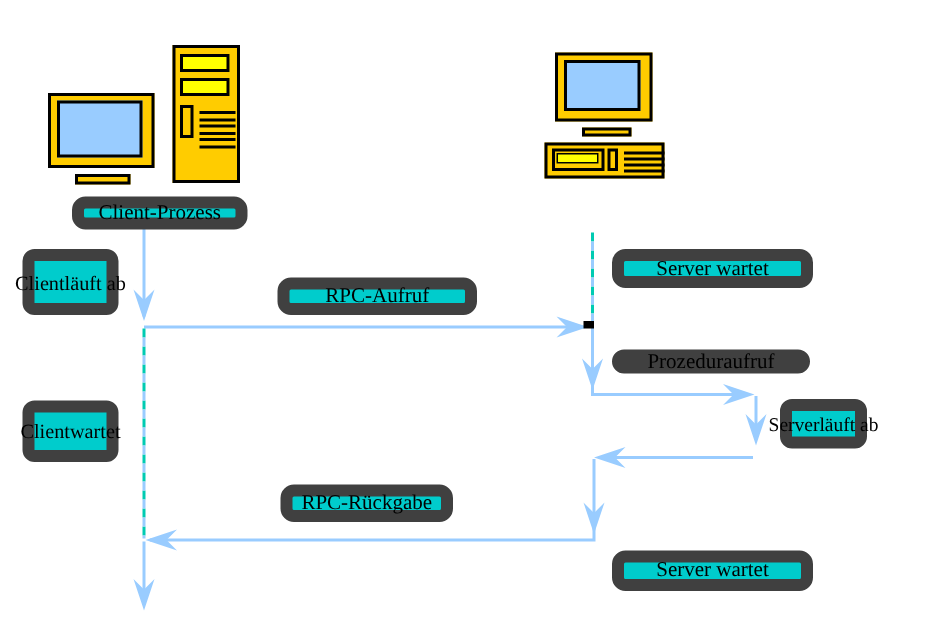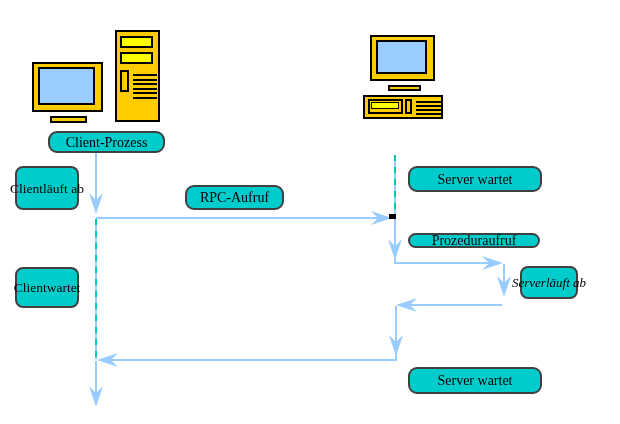--- a/index.html
+++ b/index.html
@@ -2,21 +2,21 @@
 <html><head>
 <meta charset="utf-8">
 <style>
   html,body{margin:0;padding:0;background:#fff;}
   #canvas{
     position:relative;width:620px;height:424px;background:#ffffff;overflow:hidden;
     font-family:"Liberation Serif","DejaVu Serif",serif;color:#000;
   }
   
   .lbl{
-    position:absolute;box-sizing:border-box;background:#00cccc;border:2px solid #404040;
+    position:absolute;box-sizing:border-box;background:#00cccc;border:8px solid #404040;
     border-radius:9px;display:flex;align-items:center;justify-content:center;
     font-size:14px;line-height:15px;text-align:center;white-space:nowrap;z-index:3;
   }
   .lbl.twoline{flex-direction:row;font-size:13.5px;}
   .lbl.small{font-size:13px;line-height:14px;border-radius:8px;}
   
   .gold{position:absolute;box-sizing:border-box;background:#ffcc00;border:2px solid #000;}
   .yellow{position:absolute;box-sizing:border-box;background:#ffff00;border:1px solid #000;}
   .screen{position:absolute;box-sizing:border-box;background:#99ccff;border:2px solid #000;}
   .vent{position:absolute;height:2px;background:#000;}
@@ -103,37 +103,40 @@
 
   <div class="lbl twoline" style="left:15px;top:166px;width:64px;height:44px;border-radius:8px;">
     <span>Client</span>
     <span>läuft ab</span>
   </div>
 
   <div class="lbl" style="left:408px;top:166px;width:134px;height:26px;">
     <span>Server wartet</span>
   </div>
 
-  <div class="lbl" style="left:185px;top:185px;width:99px;height:25px;align-items:center;">
+  <div class="lbl" style="left:185px;top:185px;width:133px;height:25px;align-items:center;">
     <span>RPC-Aufruf</span>
   </div>
 
   <div class="lbl" style="left:408px;top:233px;width:132px;height:15px;">
     <span>Prozeduraufruf</span>
   </div>
 
   <div class="lbl twoline" style="left:15px;top:267px;width:64px;height:41px;border-radius:8px;">
     <span>Client</span>
     <span>wartet</span>
   </div>
 
-  <div class="lbl twoline small" style="left:520px;top:266px;width:58px;height:33px;font-style:italic;">
+  <div class="lbl twoline small" style="left:520px;top:266px;width:58px;height:33px;">
     <span>Server</span>
     <span>läuft ab</span>
   </div>
 
 
+  <div class="lbl" style="left:187px;top:323px;width:115px;height:25px;">
+    <span>RPC-Rückgabe</span>
+  </div>
 
   <div class="lbl" style="left:408px;top:367px;width:134px;height:27px;">
     <span>Server wartet</span>
   </div>
 
 </div>
 
 </body></html>

